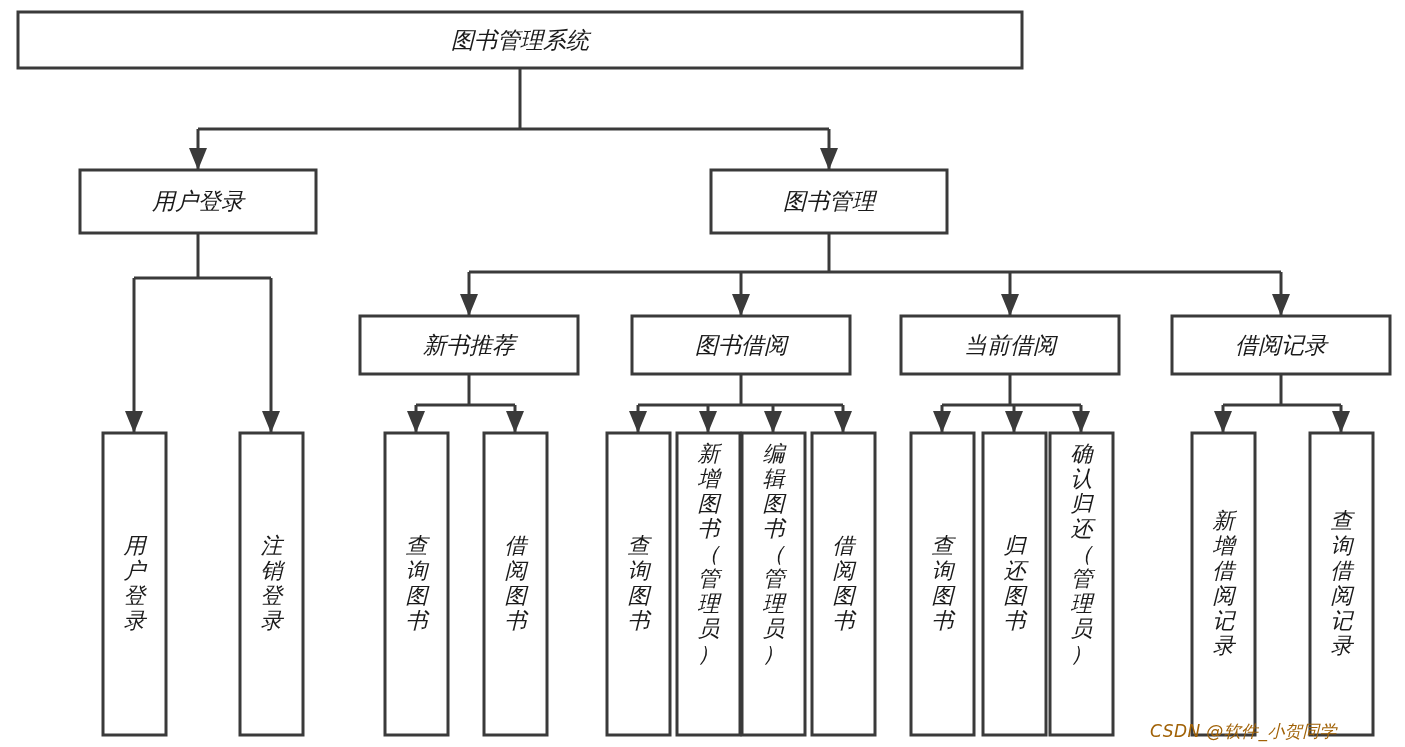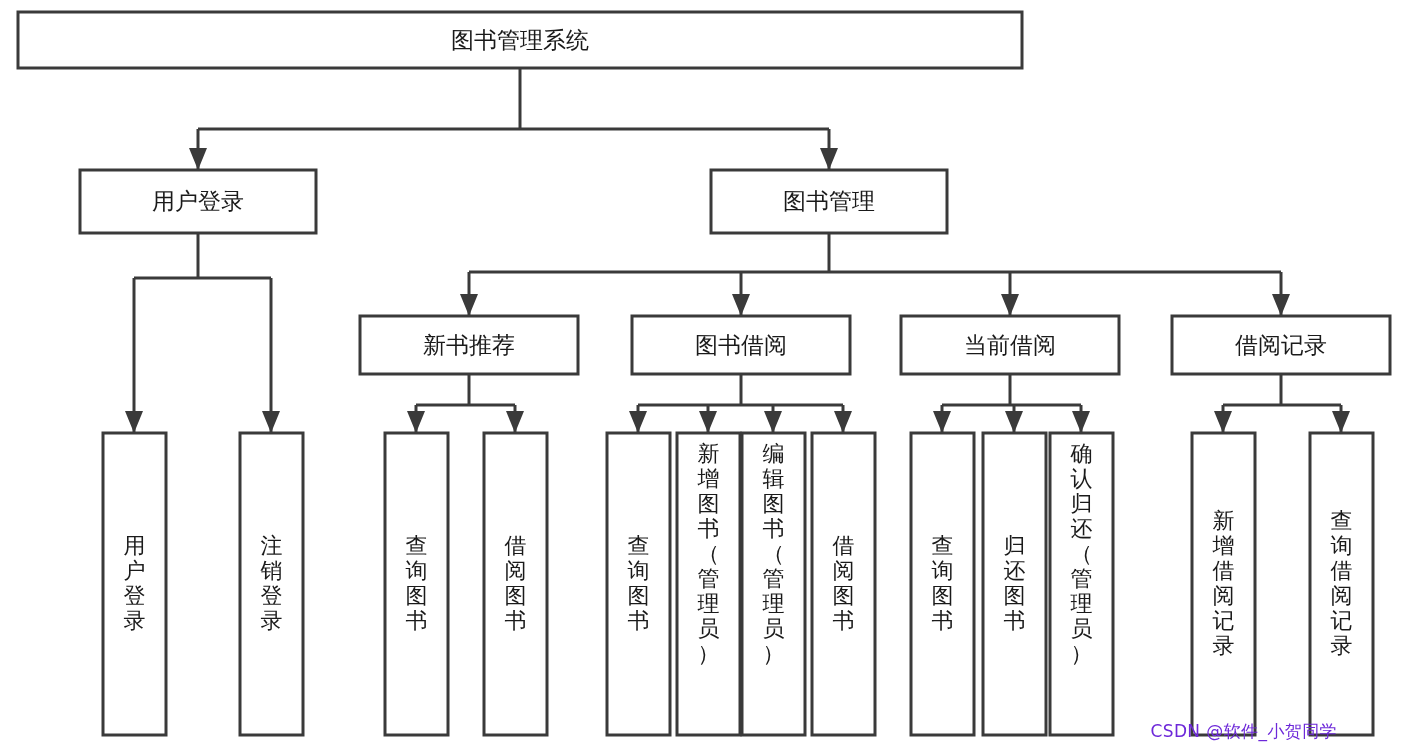--- a/index.html
+++ b/index.html
@@ -11,20 +11,21 @@
     width: 1405px;
     height: 747px;
     overflow: hidden;
     font-family: "DejaVu Sans", "Liberation Sans", sans-serif;
   }
   #diagram-root {
     position: relative;
     width: 1345px;
     height: 747px;
     background: #ffffff;
+    font-style: italic;
   }
   svg#flow-svg {
     position: absolute;
     left: 0;
     top: 0;
     width: 1405px;
     height: 747px;
   }
   .node-box {
     fill: #ffffff;
@@ -53,21 +54,21 @@
     font-size: 22px;
     fill: #1a1a1a;
     text-anchor: middle;
   }
   .watermark-text {
     position: absolute;
     right: 8px;
     bottom: 4px;
     font-family: "DejaVu Sans", "Liberation Sans", sans-serif;
     font-size: 17px;
-    color: #6d28d9;
+    color: #a16207;
     letter-spacing: 0.4px;
     white-space: nowrap;
     user-select: none;
   }
 </style>
 </head>
 <body>
 
 <div id="diagram-root">
   <svg id="flow-svg" viewBox="0 0 1405 747">

